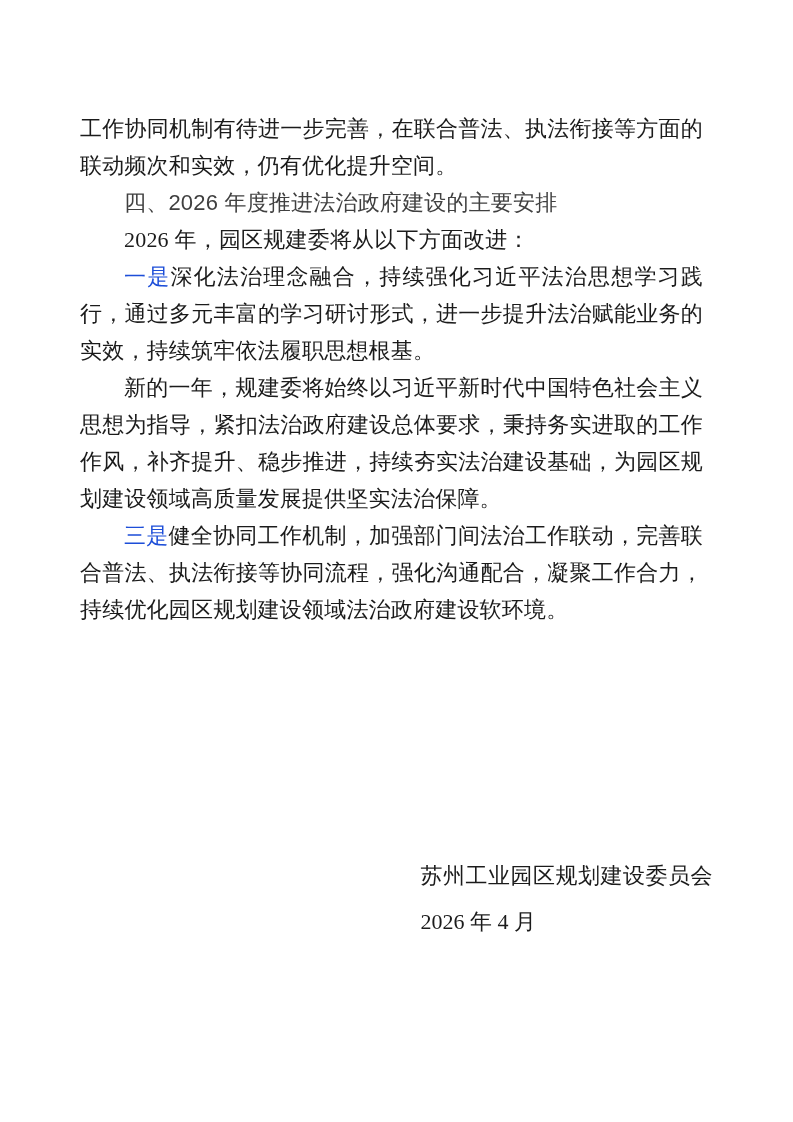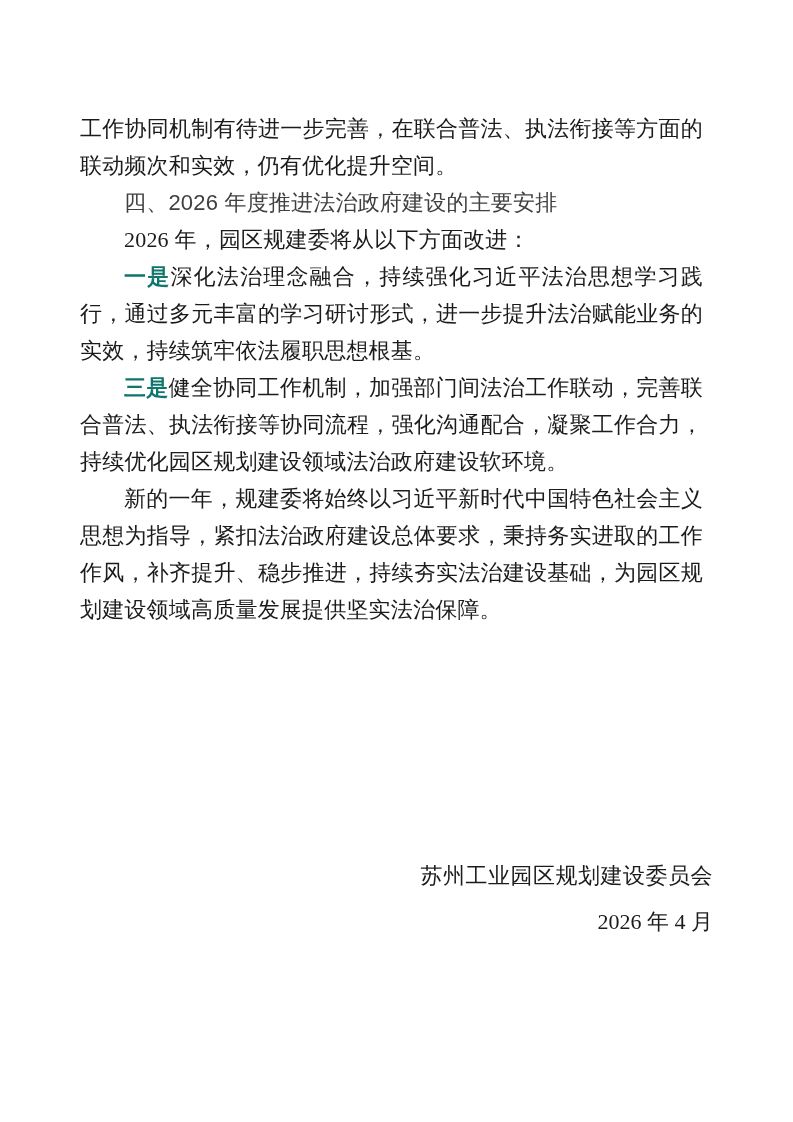--- a/index.html
+++ b/index.html
@@ -37,28 +37,28 @@
     text-indent: 2em;
   }
   .heading {
     font-family: Liberation Sans, sans-serif;
     font-weight: bold;
     color: #404040;
     text-indent: 2em;
   }
   .lead {
     font-family: "Liberation Sans", "DejaVu Sans", sans-serif;
-    font-weight: bold;
-    color: #0f766e;
+    font-weight: normal;
+    color: #1d4ed8;
   }
   .signature {
     position: absolute;
     top: 857px;
     right: 80px;
-    text-align: right;
+    text-align: left;
   }
   .signature .org {
     font-size: 22px;
     line-height: 37px;
     letter-spacing: 0.5px;
     white-space: nowrap;
   }
   .signature .date {
     font-size: 22px;
     line-height: 37px;
@@ -74,23 +74,23 @@
 
     <p>工作协同机制有待进一步完善，在联合普法、执法衔接等方面的联动频次和实效，仍有优化提升空间。</p>
 
     <h2 class="heading">四、2026 年度推进法治政府建设的主要安排</h2>
 
     <p class="indent">2026 年，园区规建委将从以下方面改进：</p>
 
     <p class="indent"><span class="lead">一是</span><span>深化法治理念融合，持续强化习近平法治思想学习践行，通过多元丰富的学习研讨形式，进一步提升法治赋能业务的实效，持续筑牢依法履职思想根基。</span></p>
 
 
+    <p class="indent">新的一年，规建委将始终以习近平新时代中国特色社会主义思想为指导，紧扣法治政府建设总体要求，秉持务实进取的工作作风，补齐提升、稳步推进，持续夯实法治建设基础，为园区规划建设领域高质量发展提供坚实法治保障。</p>
+
     <p class="indent"><span class="lead">三是</span><span>健全协同工作机制，加强部门间法治工作联动，完善联合普法、执法衔接等协同流程，强化沟通配合，凝聚工作合力，持续优化园区规划建设领域法治政府建设软环境。</span></p>
-
-    <p class="indent">新的一年，规建委将始终以习近平新时代中国特色社会主义思想为指导，紧扣法治政府建设总体要求，秉持务实进取的工作作风，补齐提升、稳步推进，持续夯实法治建设基础，为园区规划建设领域高质量发展提供坚实法治保障。</p>
 
   </div>
 
   <div class="signature">
     <div class="org">苏州工业园区规划建设委员会</div>
     <div class="date">2026 年 4 月</div>
   </div>
 </div>
 
 </body></html>

